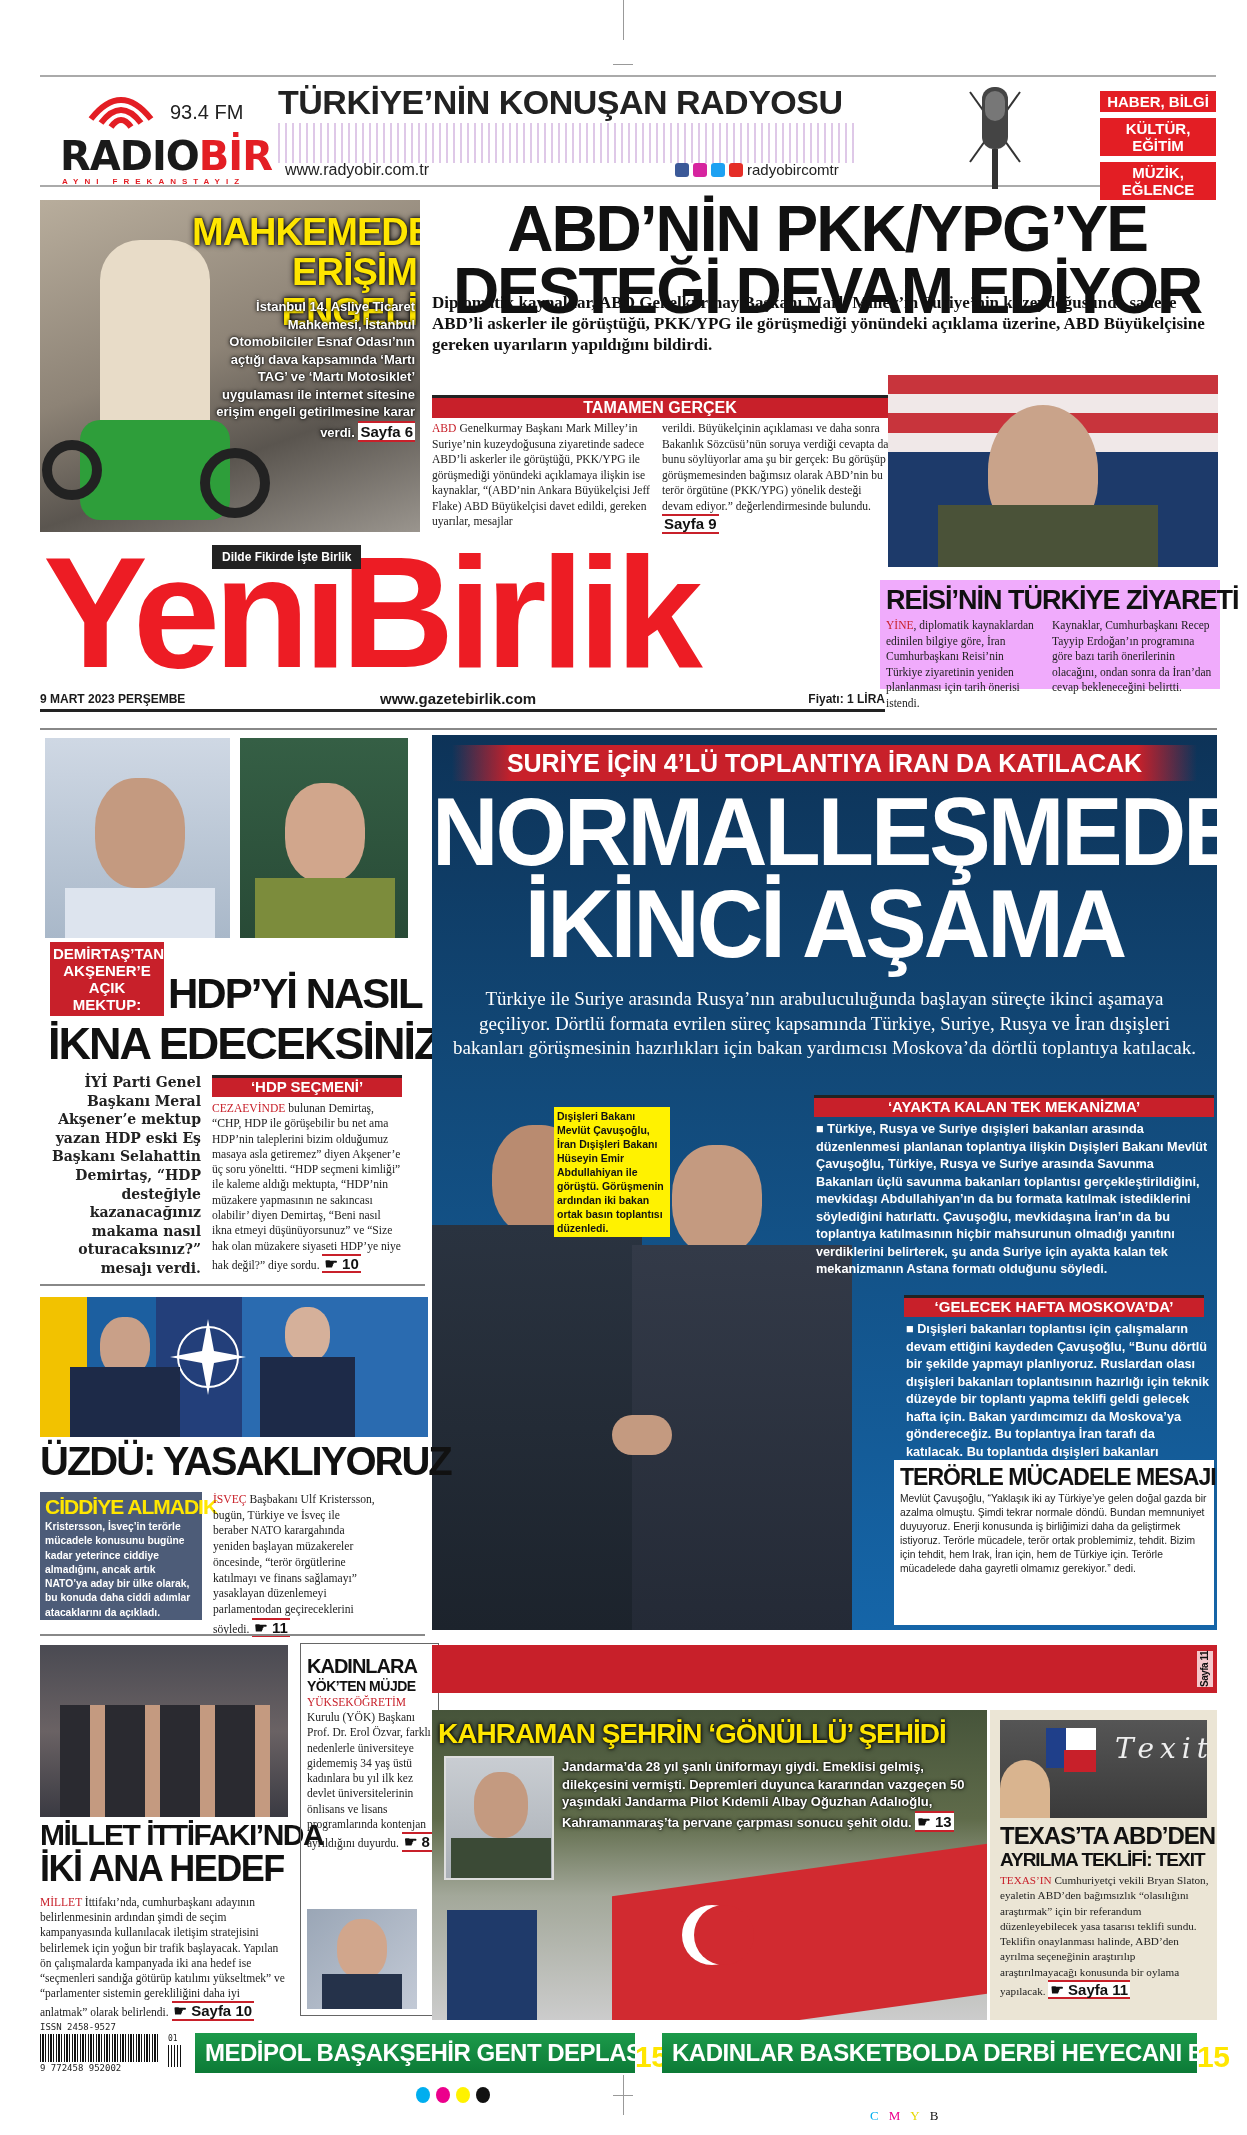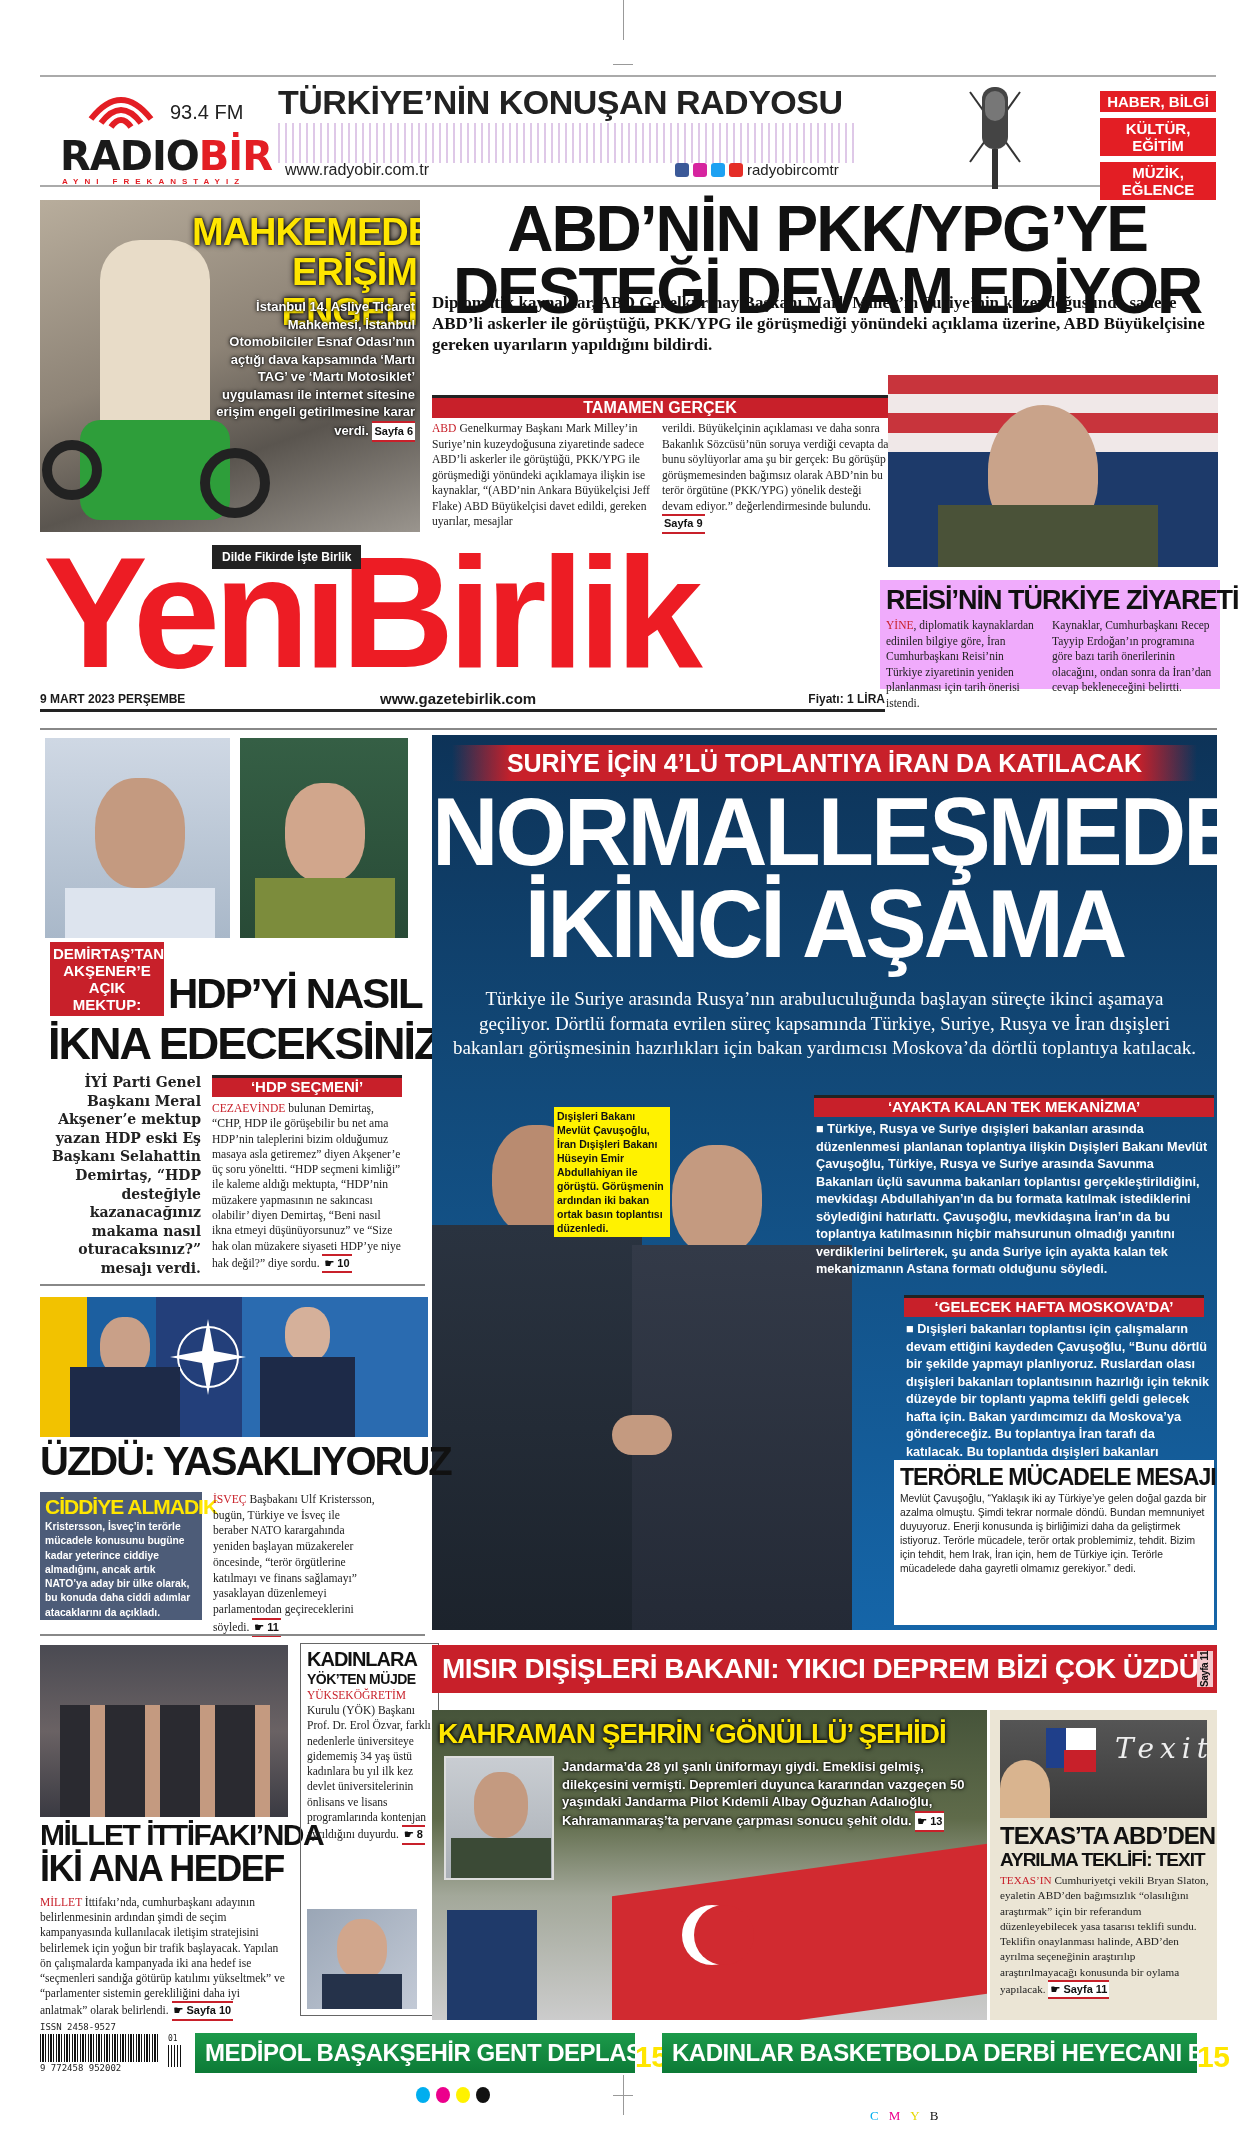--- a/index.html
+++ b/index.html
@@ -23,21 +23,21 @@
 .bars{left:238px;top:46px;width:580px;height:40px;background:repeating-linear-gradient(90deg,#c9a4d8 0 2px,transparent 2px 7px);opacity:.6}
 .mic{left:920px;top:0;width:70px;height:112px}
 .ad-tags{left:1060px;top:14px;display:flex;flex-direction:column;gap:6px}
 .ad-tag{background:#e31e24;color:#fff;font-weight:bold;font-size:15px;padding:2px 6px;text-align:center}
 
 .photo{position:absolute;overflow:hidden}
 .deck{left:432px;top:292px;width:785px;font-size:17px;font-weight:bold;line-height:21px;font-family:"Liberation Serif",serif;color:#111}
 .redbar{background:#c8202a;color:#fff;font-weight:bold;text-align:center;border-top:3px solid #222}
 .col-text{font-family:"Liberation Serif",serif;font-size:11.6px;line-height:15.5px;color:#222}
 .red{color:#c8202a}
-.sayfa{display:inline-block;font-family:"Liberation Sans",sans-serif;font-weight:bold;font-size:11px;border-top:2px solid #c8202a;border-bottom:2px solid #c8202a;padding:0 2px;color:#111;background:#fff}
+.sayfa{display:inline-block;font-family:"Liberation Sans",sans-serif;font-weight:bold;font-size:15px;border-top:2px solid #c8202a;border-bottom:2px solid #c8202a;padding:0 2px;color:#111;background:#fff}
 
 .mast{left:40px;top:540px;font-size:158px;font-weight:900;color:#ed1c24;letter-spacing:-6px;line-height:145px;transform:scaleX(0.99);white-space:nowrap;font-family:"Liberation Sans",sans-serif}
 .slogan{left:212px;top:545px;background:#222;color:#fff;font-size:12px;font-weight:bold;padding:5px 10px}
 .mast-line{left:40px;top:690px;width:845px;height:22px;border-bottom:3px solid #222;font-size:12px;font-weight:bold}
 
 #reisi{left:880px;top:580px;width:340px;height:109px;background:#f0abfc;padding:4px 6px}
 
 #main{left:432px;top:735px;width:785px;height:895px;background:linear-gradient(180deg,#0d3358 0%,#124a7a 40%,#1565a8 100%)}
 .kicker{left:20px;top:10px;width:745px;height:36px;background:linear-gradient(90deg,rgba(200,32,42,0) 0%,#c8202a 8%,#c8202a 92%,rgba(200,32,42,0) 100%);color:#fff;font-size:25px;font-weight:bold;text-align:center;line-height:36px}
 .mainhead{left:0;width:785px;text-align:center;color:#fff;font-weight:900;letter-spacing:-3px}
@@ -202,33 +202,32 @@
 <div class="rule" style="left:40px;top:1634px;width:385px;height:2px;background:#888"></div>
 <div class="photo" style="left:40px;top:1645px;width:248px;height:172px;background:linear-gradient(180deg,#4a4a52,#6a6264 50%,#3a3a42)">
   <div class="abs" style="left:20px;top:60px;width:210px;height:112px;background:repeating-linear-gradient(90deg,#2a2a30 0 30px,#c49a80 30px 45px,#2a2a30 45px 55px)"></div>
 </div>
 <div class="abs" style="left:40px;top:1818px;font-size:30px;font-weight:900;letter-spacing:-1.5px;color:#111;line-height:34px;white-space:nowrap">
   <div>MİLLET İTTİFAKI’NDA</div>
   <div style="font-size:36px">İKİ ANA HEDEF</div>
 </div>
 <div class="abs col-text" style="left:40px;top:1895px;width:245px;font-size:11.5px;line-height:15.2px"><span class="red">MİLLET</span><span> İttifakı’nda, cumhurbaşkanı adayının belirlenmesinin ardından şimdi de seçim kampanyasında kullanılacak iletişim stratejisini belirlemek için yoğun bir trafik başlayacak. Yapılan ön çalışmalarda kampanyada iki ana hedef ise “seçmenleri sandığa götürüp katılımı yükseltmek” ve “parlamenter sistemin gerekliliğini daha iyi anlatmak” olarak belirlendi.</span> <span class="sayfa">☛ <span>Sayfa 10</span></span></div>
 
-<div class="abs" style="left:300px;top:1643px;width:139px;height:373px;border:1px solid #666;padding:4px 6px">
+<div class="abs" style="left:300px;top:1643px;width:139px;height:373px;border:1px solid #666;padding:11px 6px">
   <div style="font-size:20px;font-weight:900;letter-spacing:-1px;line-height:22px;color:#111">KADINLARA</div>
   <div style="font-size:14px;font-weight:900;letter-spacing:-0.5px;line-height:18px;color:#111">YÖK’TEN MÜJDE</div>
   <div class="col-text red" style="font-size:11.5px;line-height:15px">YÜKSEKÖĞRETİM</div>
   <div class="col-text" style="font-size:11.5px;line-height:15.3px"><span>Kurulu (YÖK) Başkanı Prof. Dr. Erol Özvar, farklı nedenlerle üniversiteye gidememiş 34 yaş üstü kadınlara bu yıl ilk kez devlet üniversitelerinin önlisans ve lisans programlarında kontenjan ayrıldığını duyurdu.</span> <span class="sayfa">☛ <span>8</span></span></div>
   <div class="abs" style="left:6px;top:265px;width:110px;height:100px;background:linear-gradient(135deg,#9aa6b6,#c3cad6)">
     <div class="abs" style="left:30px;top:10px;width:50px;height:60px;background:#d1a68c;border-radius:45%"></div>
     <div class="abs" style="left:15px;top:65px;width:80px;height:35px;background:#25324a"></div>
   </div>
 </div>
 
 <div class="abs" style="left:432px;top:1645px;width:785px;height:48px;background:#c8202a;color:#fff;font-size:28px;font-weight:900;line-height:48px;padding-left:10px;letter-spacing:-0.5px;white-space:nowrap">
-  <span>MISIR DIŞİŞLERİ BAKANI: YIKICI DEPREM BİZİ ÇOK ÜZDÜ</span>
   <span class="abs" style="right:4px;top:6px;width:16px;height:36px;background:#f5c8cc;color:#111;font-size:10px;writing-mode:vertical-rl;transform:rotate(180deg);line-height:16px;text-align:center">Sayfa 11</span>
 </div>
 
 <div class="photo" style="left:432px;top:1710px;width:555px;height:310px;background:linear-gradient(180deg,#46543a 0%,#5f6b4a 35%,#a3a89a 60%,#ccc 100%)">
   <div class="abs" style="left:180px;top:160px;width:375px;height:150px;background:#d12a30;transform:skewY(-8deg)"></div>
   <div class="abs" style="left:250px;top:195px;width:60px;height:60px;border-radius:50%;background:#fff"></div>
   <div class="abs" style="left:262px;top:195px;width:60px;height:60px;border-radius:50%;background:#d12a30"></div>
   <div class="abs" style="left:15px;top:200px;width:90px;height:110px;background:#1f3a6a"></div>
   <div class="abs" style="left:6px;top:8px;font-size:28px;font-weight:900;color:#ffe600;letter-spacing:-1px;line-height:32px;text-shadow:0 0 5px #000,0 0 3px #000;white-space:nowrap">KAHRAMAN ŞEHRİN ‘GÖNÜLLÜ’ ŞEHİDİ</div>
   <div class="abs" style="left:12px;top:46px;width:110px;height:124px;background:linear-gradient(180deg,#c9cdd2,#a9afb6);border:2px solid #ddd">

